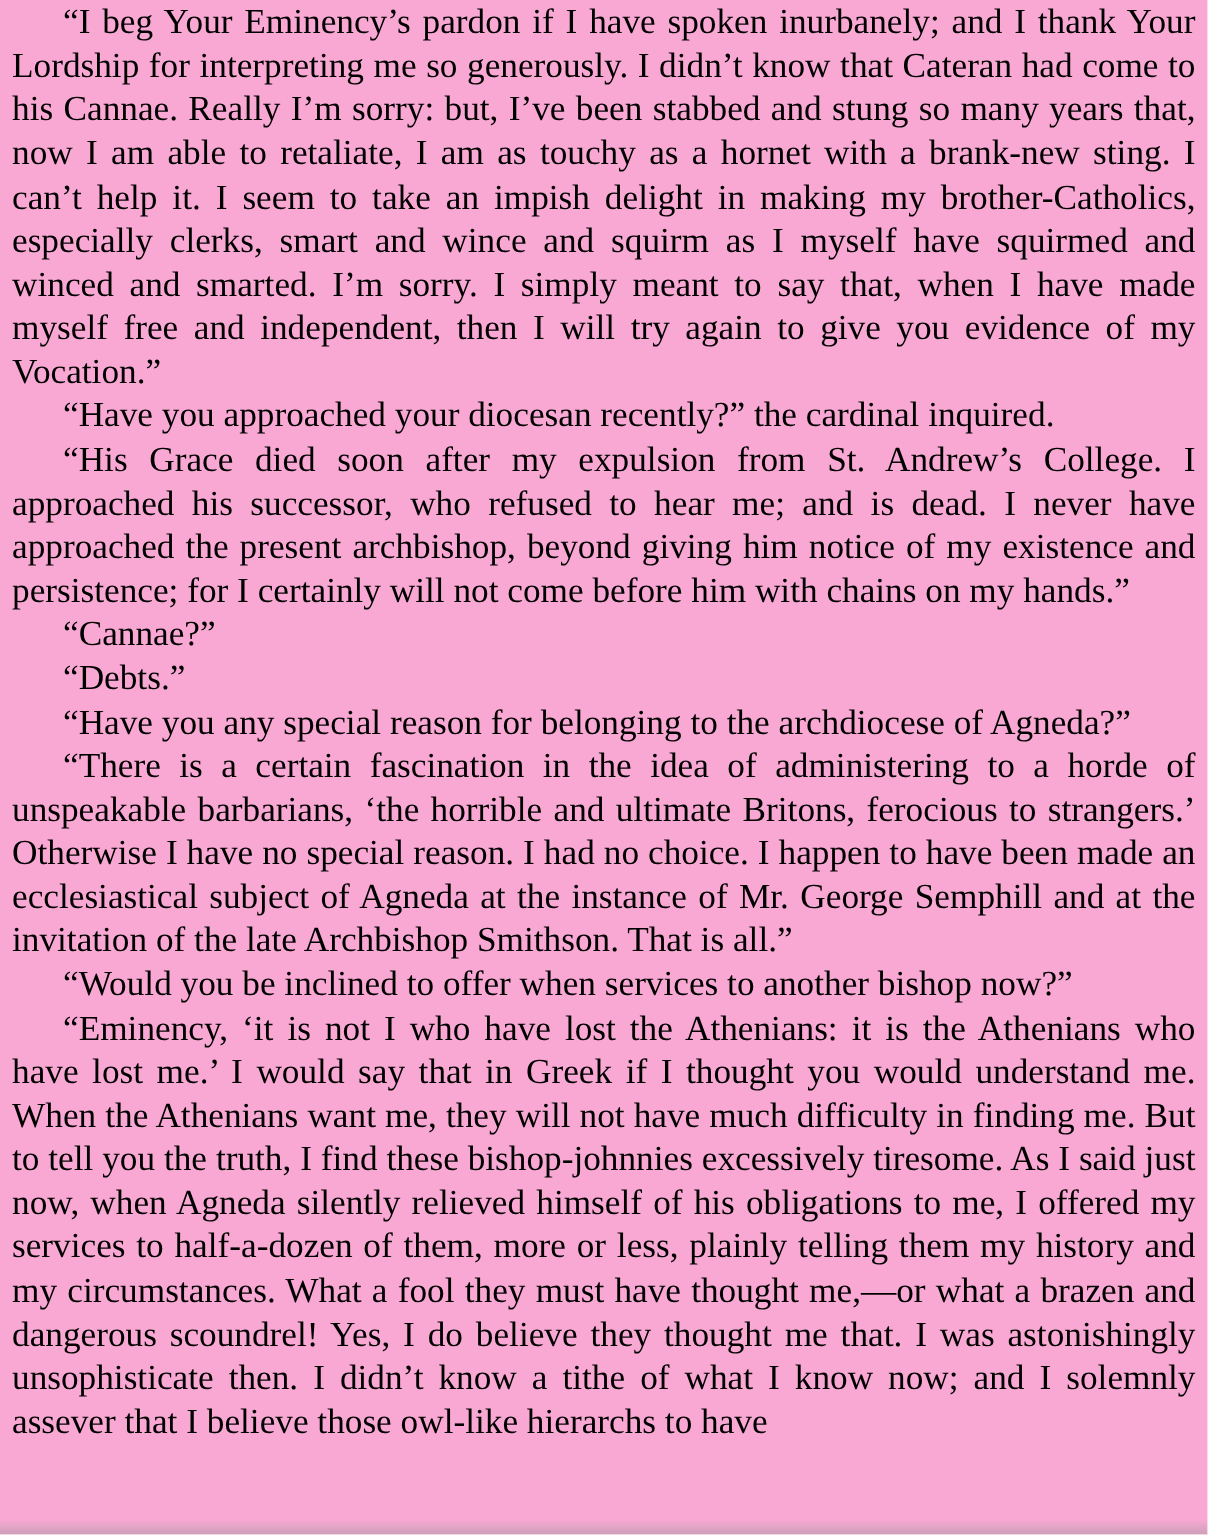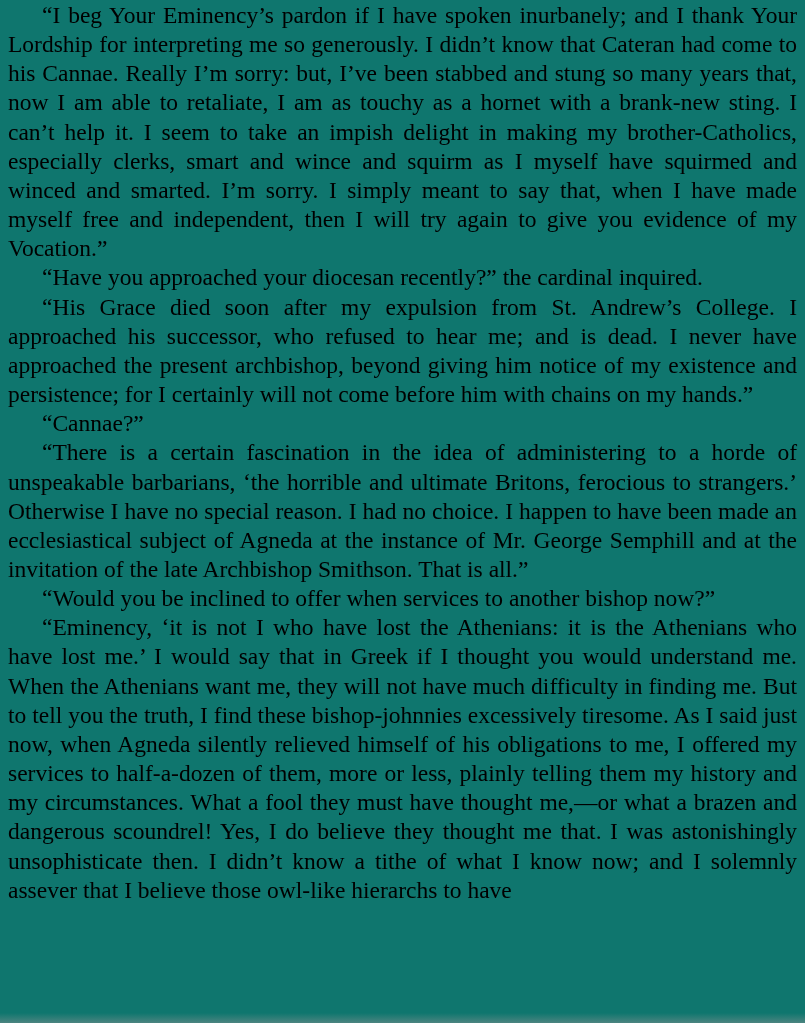--- a/index.html
+++ b/index.html
@@ -5,21 +5,21 @@
   html, body {
     margin: 0;
     padding: 0;
     background: #ffffff;
   }
   .page {
     position: relative;
     width: 805px;
     height: 1023px;
     margin: 0;
-    background: #0f766e;
+    background: #f9a8d4;
     overflow: hidden;
     box-sizing: border-box;
     padding-left: 32px;
   }
   .text-block {
     position: absolute;
     top: 1px;
     left: 8px;
     right: 8px;
     color: #000000;
@@ -46,18 +46,20 @@
 </style>
 </head>
 <body>
 
 <div class="page">
   <div class="text-block">
     <p>“I beg Your Eminency’s pardon if I have spoken inurbanely; and I thank Your Lordship for interpreting me so generously. I didn’t know that Cateran had come to his Cannae. Really I’m sorry: but, I’ve been stabbed and stung so many years that, now I am able to retaliate, I am as touchy as a hornet with a brank-new sting. I can’t help it. I seem to take an impish delight in making my brother-Catholics, especially clerks, smart and wince and squirm as I myself have squirmed and winced and smarted. I’m sorry. I simply meant to say that, when I have made myself free and independent, then I will try again to give you evidence of my Vocation.”</p>
     <p>“Have you approached your diocesan recently?” the cardinal inquired.</p>
     <p>“His Grace died soon after my expulsion from St. Andrew’s College. I approached his successor, who refused to hear me; and is dead. I never have approached the present archbishop, beyond giving him notice of my existence and persistence; for I certainly will not come before him with chains on my hands.”</p>
     <p>“Cannae?”</p>
+    <p>“Debts.”</p>
+    <p>“Have you any special reason for belonging to the archdiocese of Agneda?”</p>
     <p>“There is a certain fascination in the idea of administering to a horde of unspeakable barbarians, ‘the horrible and ultimate Britons, ferocious to strangers.’ Otherwise I have no special reason. I had no choice. I happen to have been made an ecclesiastical subject of Agneda at the instance of Mr. George Semphill and at the invitation of the late Archbishop Smithson. That is all.”</p>
     <p>“Would you be inclined to offer when services to another bishop now?”</p>
     <p>“Eminency, ‘it is not I who have lost the Athenians: it is the Athenians who have lost me.’ I would say that in Greek if I thought you would understand me. When the Athenians want me, they will not have much difficulty in finding me. But to tell you the truth, I find these bishop-johnnies excessively tiresome. As I said just now, when Agneda silently relieved himself of his obligations to me, I offered my services to half-a-dozen of them, more or less, plainly telling them my history and my circumstances. What a fool they must have thought me,—or what a brazen and dangerous scoundrel! Yes, I do believe they thought me that. I was astonishingly unsophisticate then. I didn’t know a tithe of what I know now; and I solemnly assever that I believe those owl-like hierarchs to have</p>
   </div>
   <div class="bottom-shade"></div>
 </div>
 
 </body></html>

